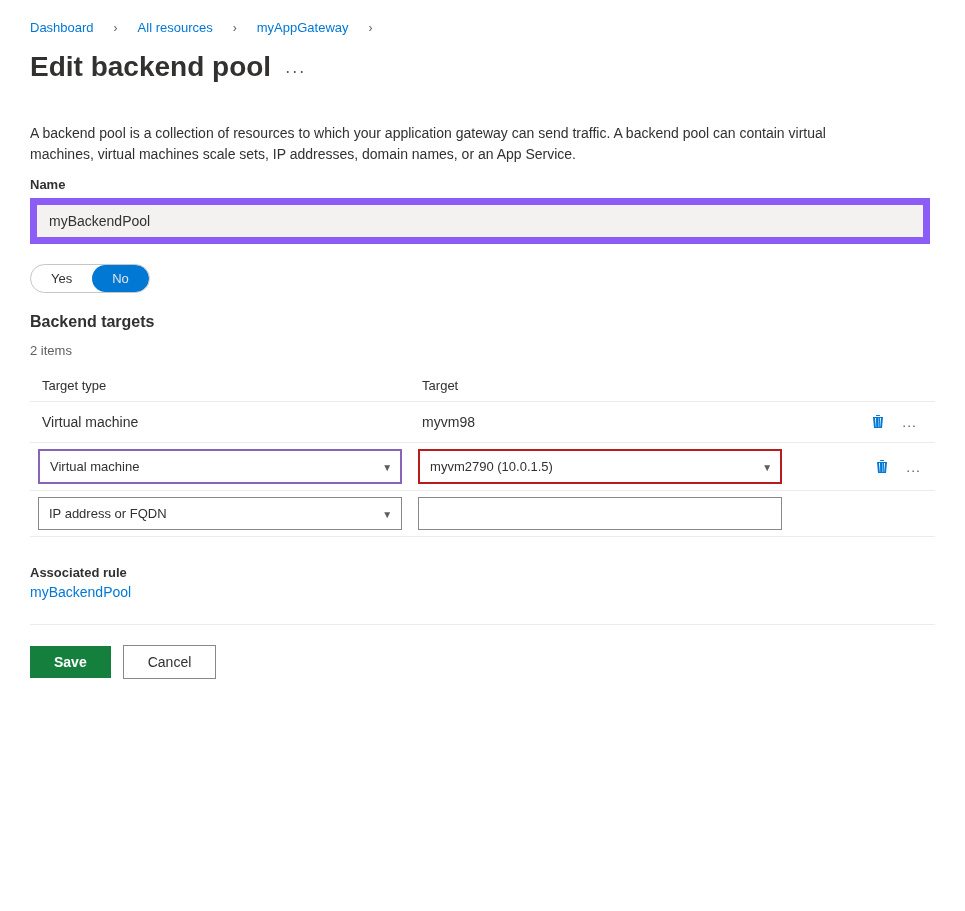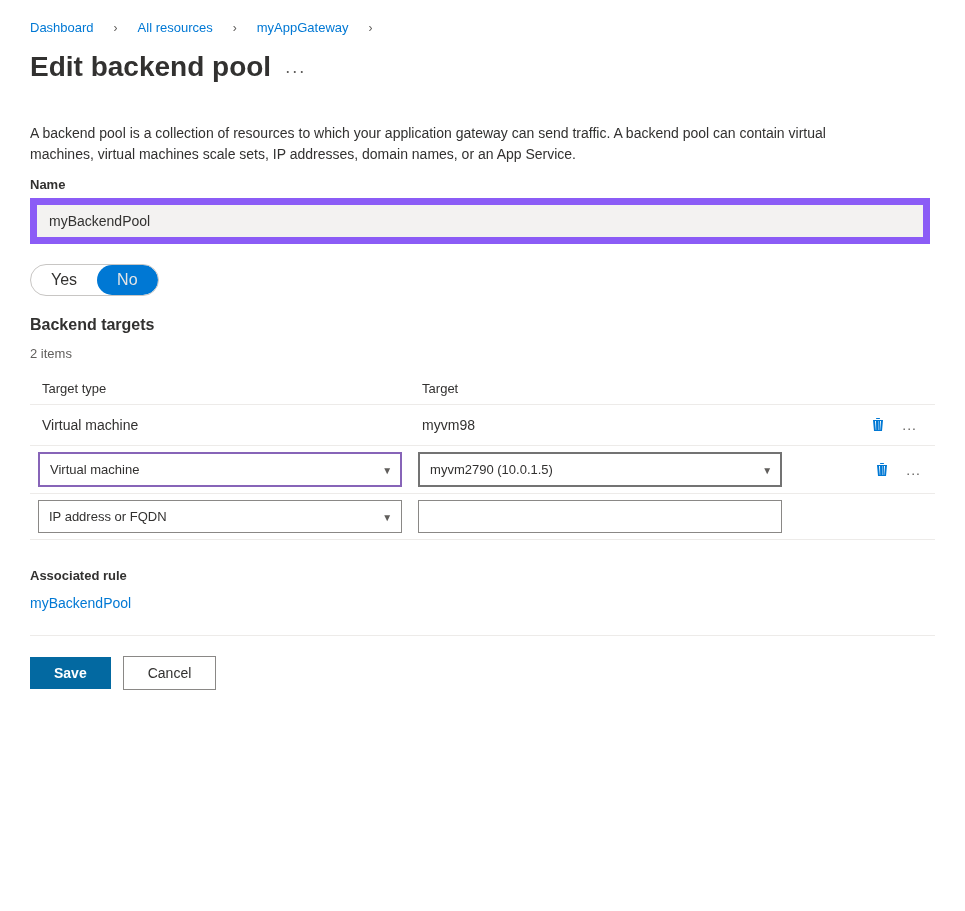--- a/index.html
+++ b/index.html
@@ -90,21 +90,21 @@
       margin-bottom: 8px;
     }
     .toggle-group {
       display: inline-flex;
       border: 1px solid #c8c6c4;
       border-radius: 20px;
       overflow: hidden;
     }
     .toggle-option {
       padding: 6px 20px;
-      font-size: 16px;
+      font-size: 13px;
       cursor: pointer;
       border: none;
       background: transparent;
       color: #323130;
       font-family: inherit;
       text-align: right;
     }
     .toggle-option.active {
       background: #0078d4;
       color: #e5e5e5;
@@ -190,21 +190,21 @@
       appearance: none;
       -webkit-appearance: none;
       cursor: pointer;
       font-family: inherit;
       outline: none;
     }
     .select-field.highlighted {
       border: 2px solid #8764b8;
     }
     .select-field.focused {
-      border: 2px solid #737373;
+      border: 2px solid #b91c1c;
     }
     .chevron-icon {
       position: absolute;
       right: 10px;
       top: 50%;
       transform: translateY(-50%);
       pointer-events: none;
       font-size: 10px;
       color: #605e5c;
     }
@@ -222,21 +222,21 @@
 
     
     .assoc-section {
       margin-top: 28px;
       margin-bottom: 24px;
     }
     .assoc-label {
       font-size: 13px;
       font-weight: 600;
       color: #323130;
-      margin-bottom: 12px;
+      margin-bottom: 4px;
     }
     .assoc-link {
       color: #0078d4;
       text-decoration: none;
       font-size: 14px;
     }
 
     
     .divider {
       border: none;
@@ -245,21 +245,21 @@
     }
 
     
     .btn-row {
       display: flex;
       gap: 12px;
       align-items: center;
     }
     .btn-save {
       padding: 8px 24px;
-      background: #0369a1;
+      background: #15803d;
       color: #ffffff;
       border: none;
       font-size: 14px;
       font-weight: 600;
       cursor: pointer;
       font-family: inherit;
     }
     .btn-cancel {
       padding: 8px 24px;
       background: #ffffff;

